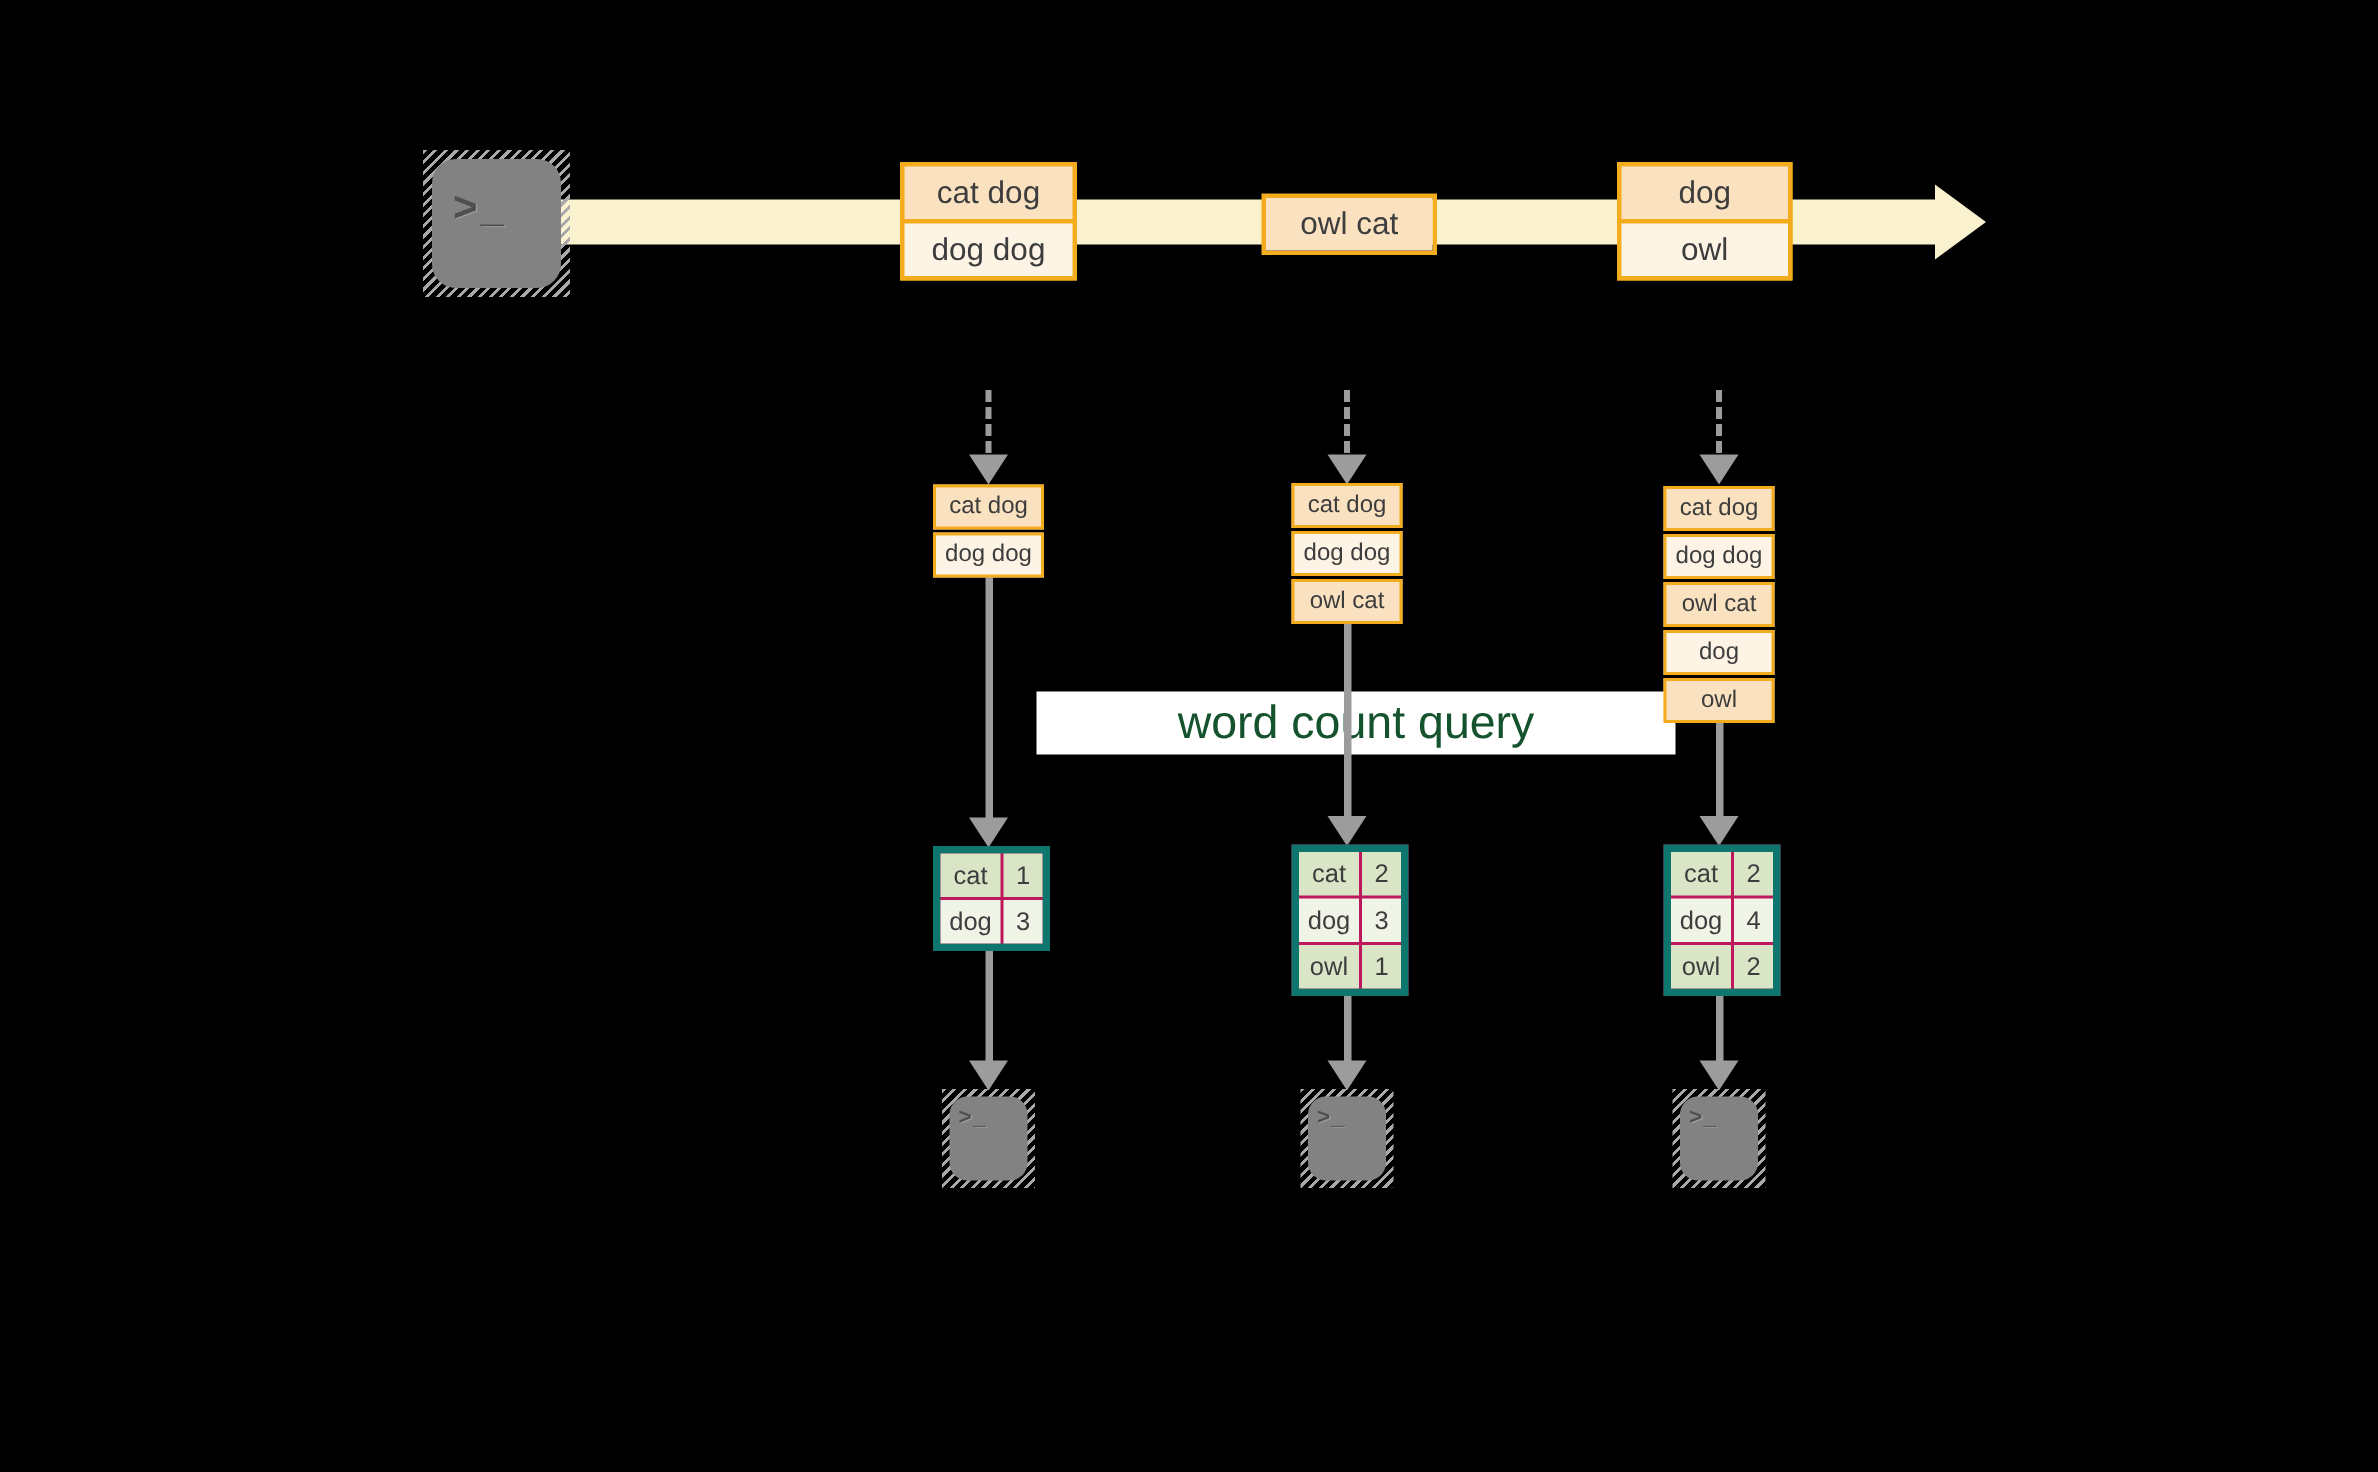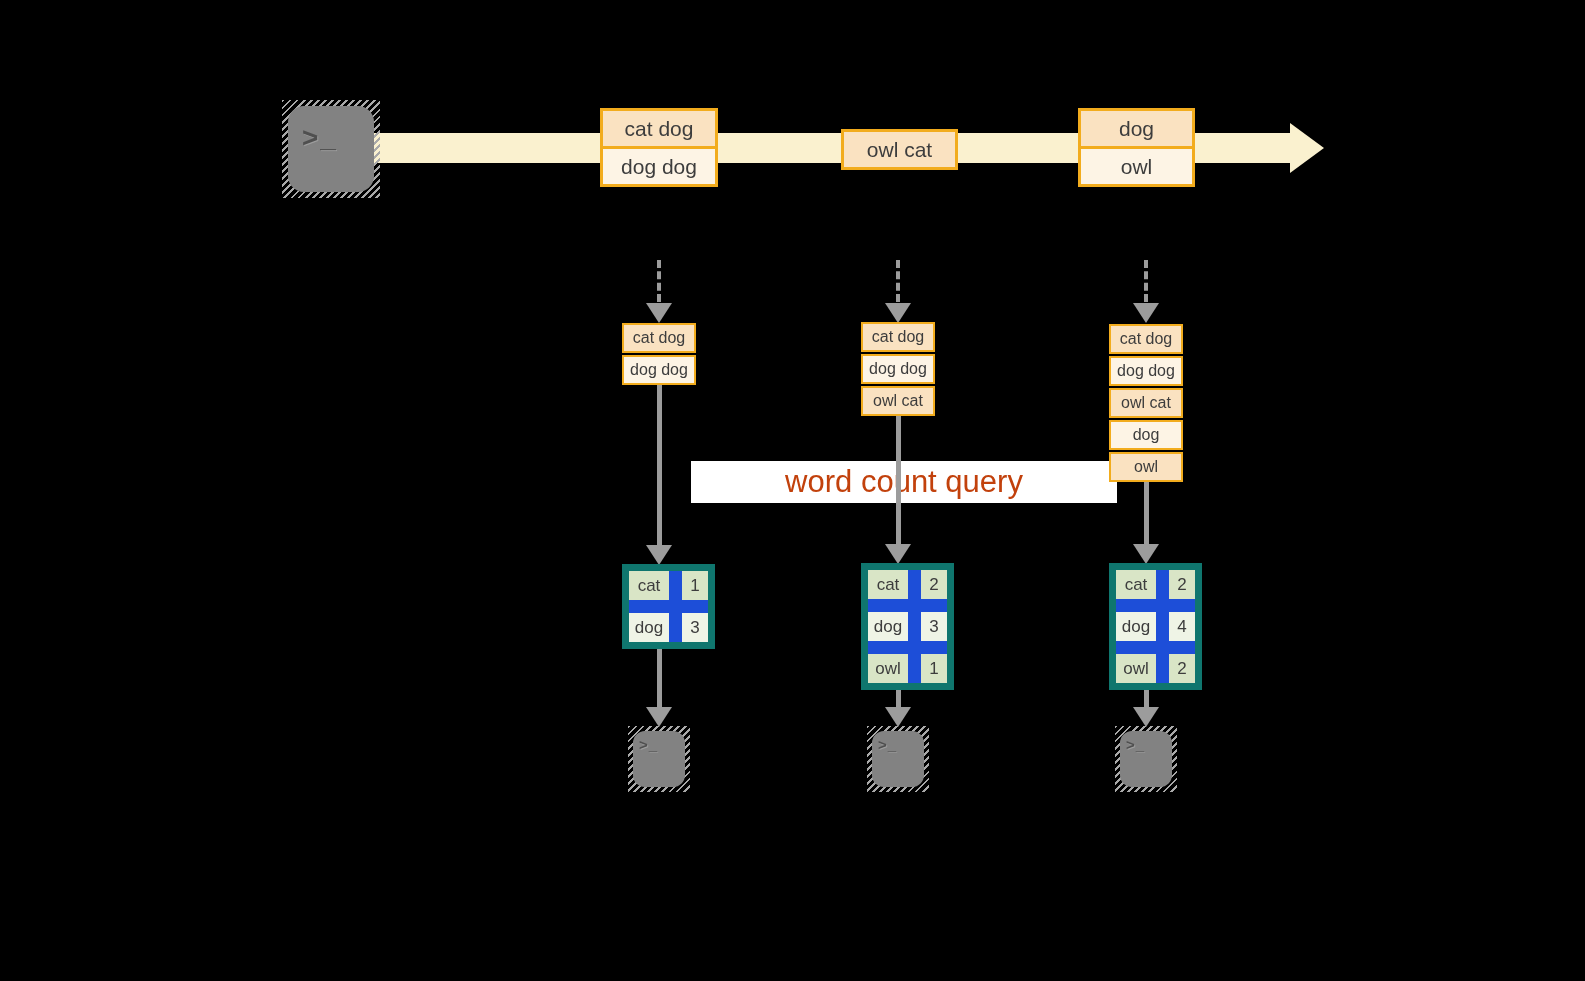--- a/index.html
+++ b/index.html
@@ -34,25 +34,25 @@
 
   
   .estack{display:flex;flex-direction:column;gap:2px;z-index:3;}
   .estack .cell{width:70px;height:26px;border:2px solid #F2AC1D;display:flex;align-items:center;justify-content:center;font-size:16px;}
 
   
   .stem{width:5px;background:#9C9C9C;z-index:2;}
 
   
   .qlabel{left:691px;top:461px;width:426px;height:42px;background:#FFFFFF;z-index:1;
-    display:flex;align-items:center;justify-content:center;font-size:31px;color:#c2410c;}
+    display:flex;align-items:center;justify-content:center;font-size:31px;color:#14532d;}
 
   
-  .gtable{display:grid;grid-template-columns:40px 26px;grid-auto-rows:29px;gap:13px;
-    background:#1d4ed8;border:7px solid #0f766e;z-index:3;}
+  .gtable{display:grid;grid-template-columns:40px 26px;grid-auto-rows:29px;gap:2px;
+    background:#be185d;border:5px solid #0f766e;z-index:3;}
   .gtable .cell{display:flex;align-items:center;justify-content:center;font-size:17px;}
   .g-dark{background:#D9E5C6;}
   .g-light{background:#EFF4E6;}
 </style>
 </head>
 <body>
 
 <div id="stage">
 
   <div class="abs stream-band"></div>

